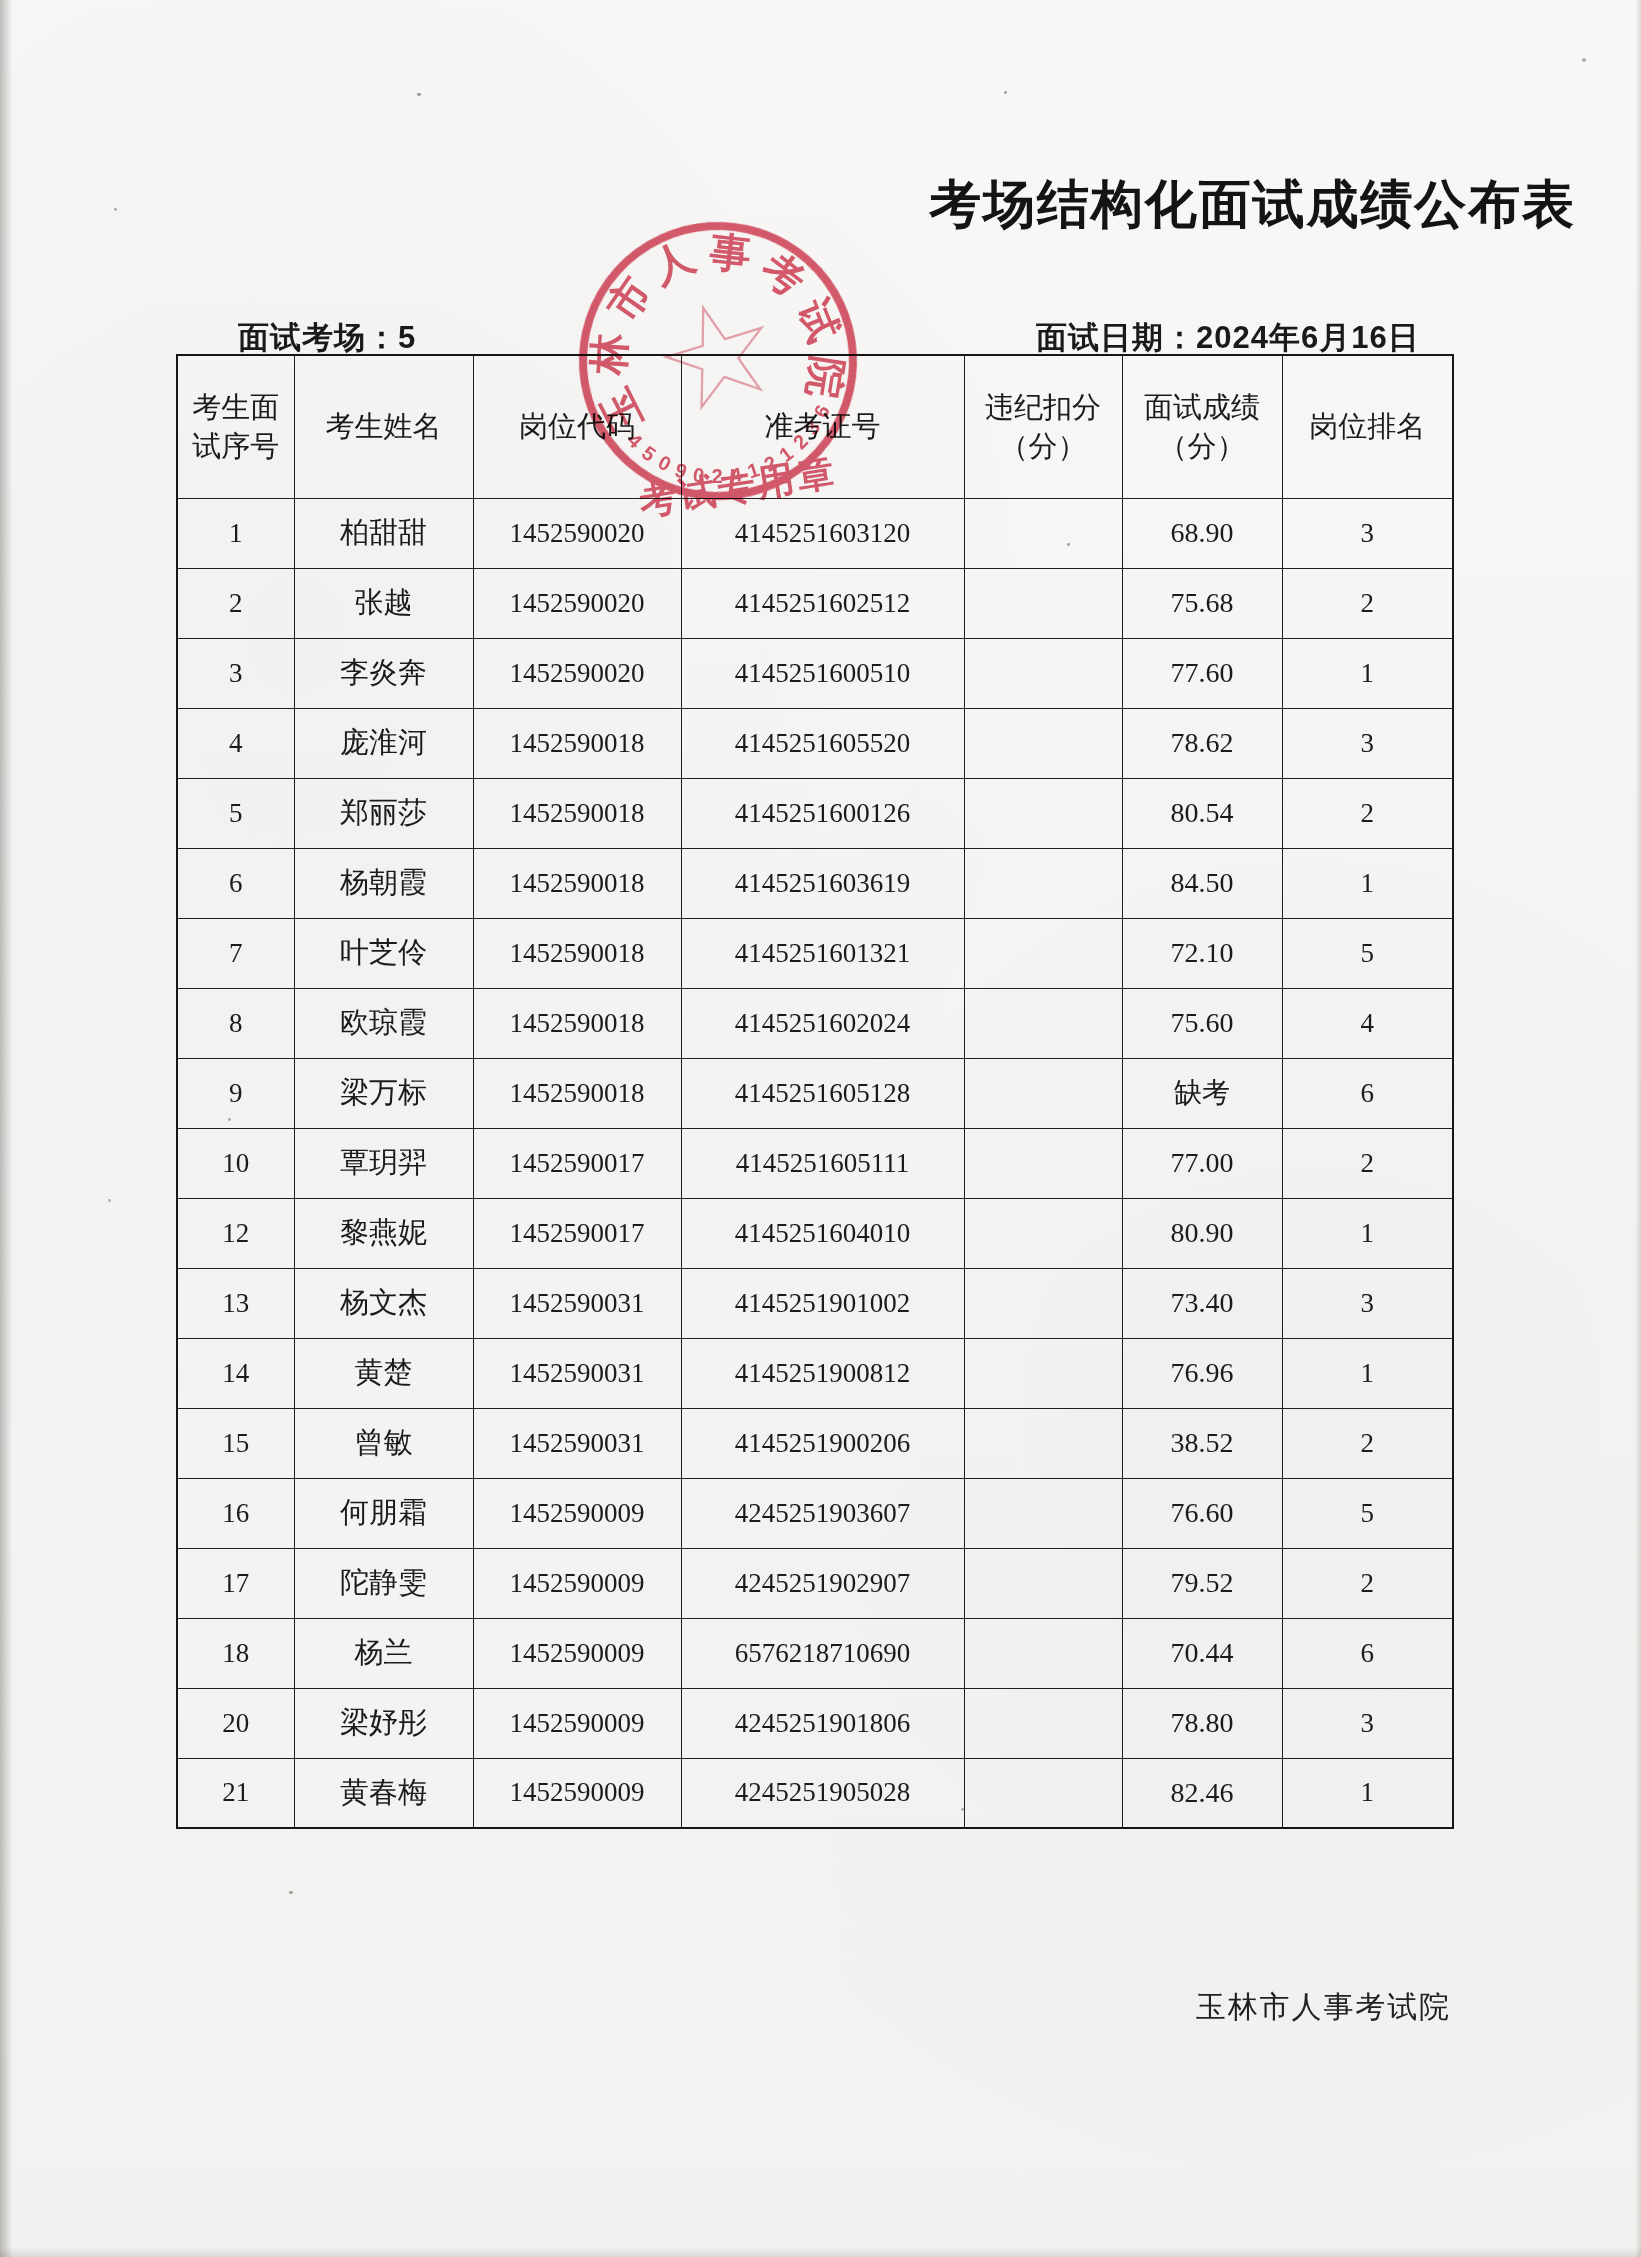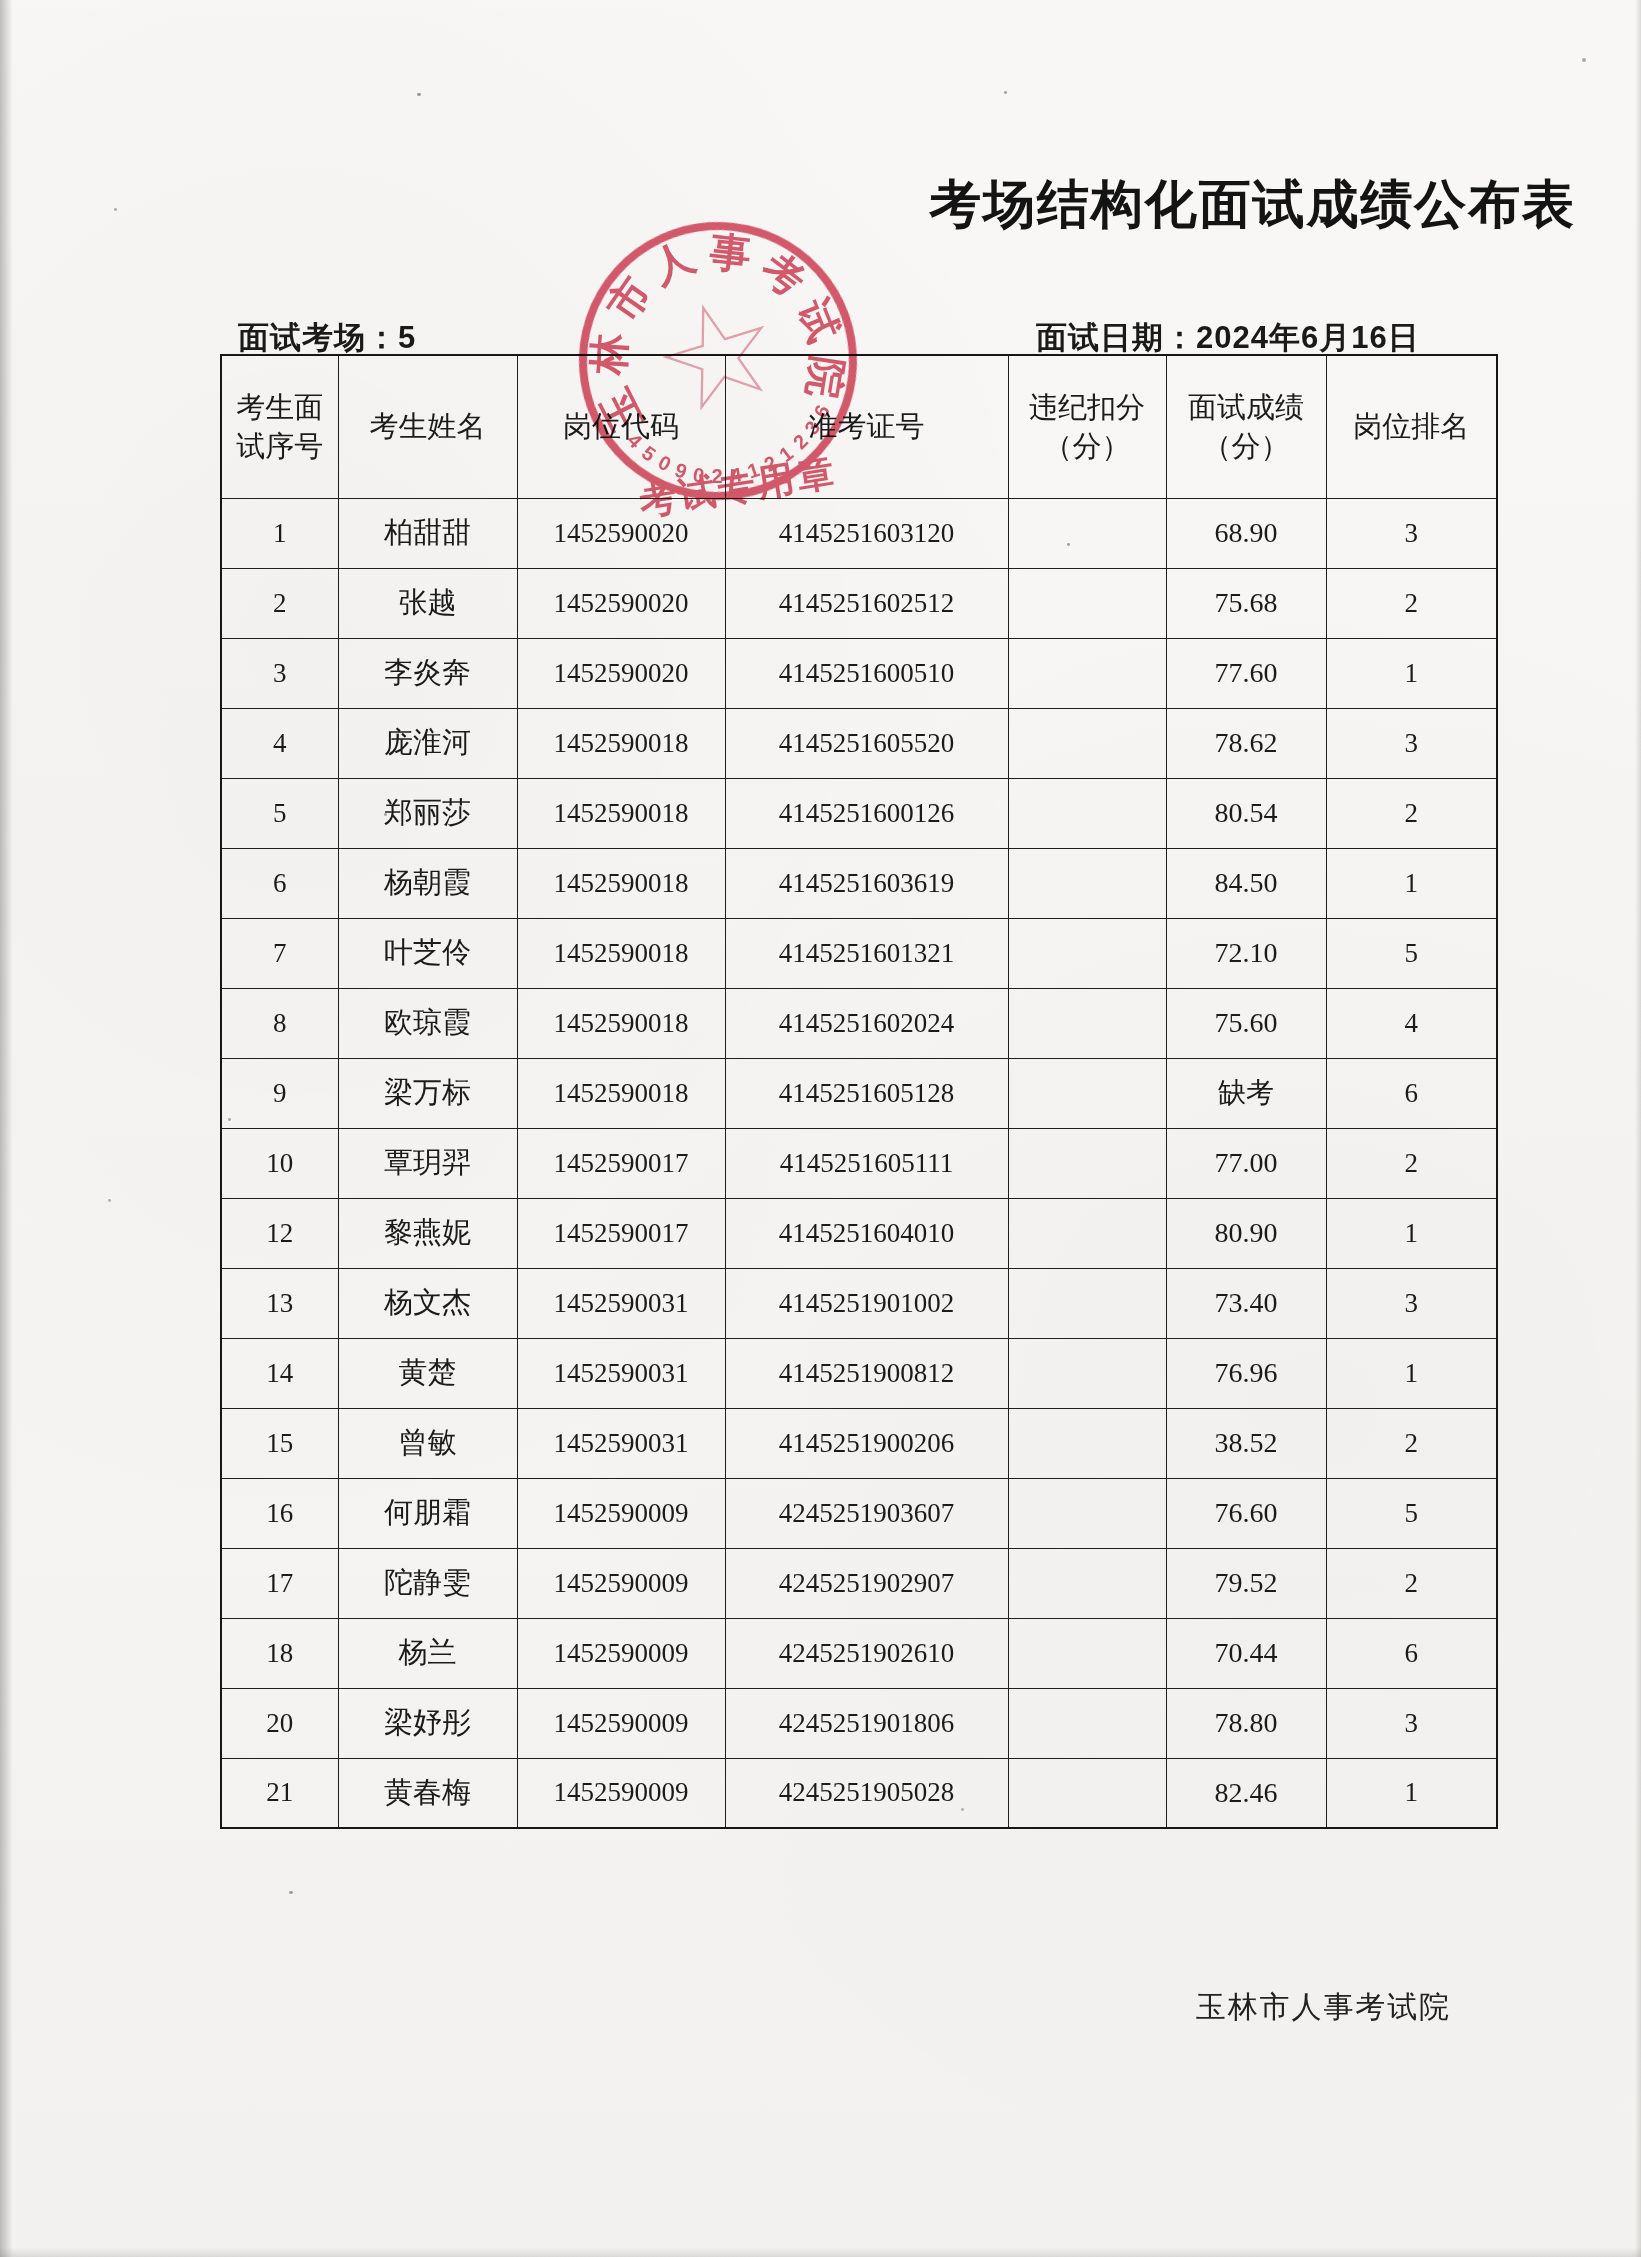--- a/index.html
+++ b/index.html
@@ -42,21 +42,21 @@
     position:absolute;left:176px;top:354px;width:1275px;
     border-collapse:collapse;table-layout:fixed;
     background:transparent;
   }
   table.results th, table.results td{
     border:1.9px solid #1e1e1e;
     text-align:center;vertical-align:middle;
     padding:0;overflow:hidden;
     color:#1b1b1b;
   }
-  table.results{border:2.9px solid #161616;margin-left:44px;}
+  table.results{border:2.9px solid #161616;}
   table.results thead tr{height:143px;}
   table.results tbody tr{height:70px;}
   table.results th{
     font-weight:normal;font-size:29px;line-height:1.35;
     white-space:pre-line;
   }
   table.results td{font-size:27px;}
   table.results td:nth-child(2){font-size:29px;}
   table.results td:nth-child(6){font-size:28px;}
 
@@ -277,21 +277,21 @@
           <td>1452590009</td>
           <td>4245251902907</td>
           <td></td>
           <td>79.52</td>
           <td>2</td>
         </tr>
         <tr>
           <td>18</td>
           <td>杨兰</td>
           <td>1452590009</td>
-          <td>4245251902610</td>
+          <td>6576218710690</td>
           <td></td>
           <td>70.44</td>
           <td>6</td>
         </tr>
         <tr>
           <td>20</td>
           <td>梁妤彤</td>
           <td>1452590009</td>
           <td>4245251901806</td>
           <td></td>

